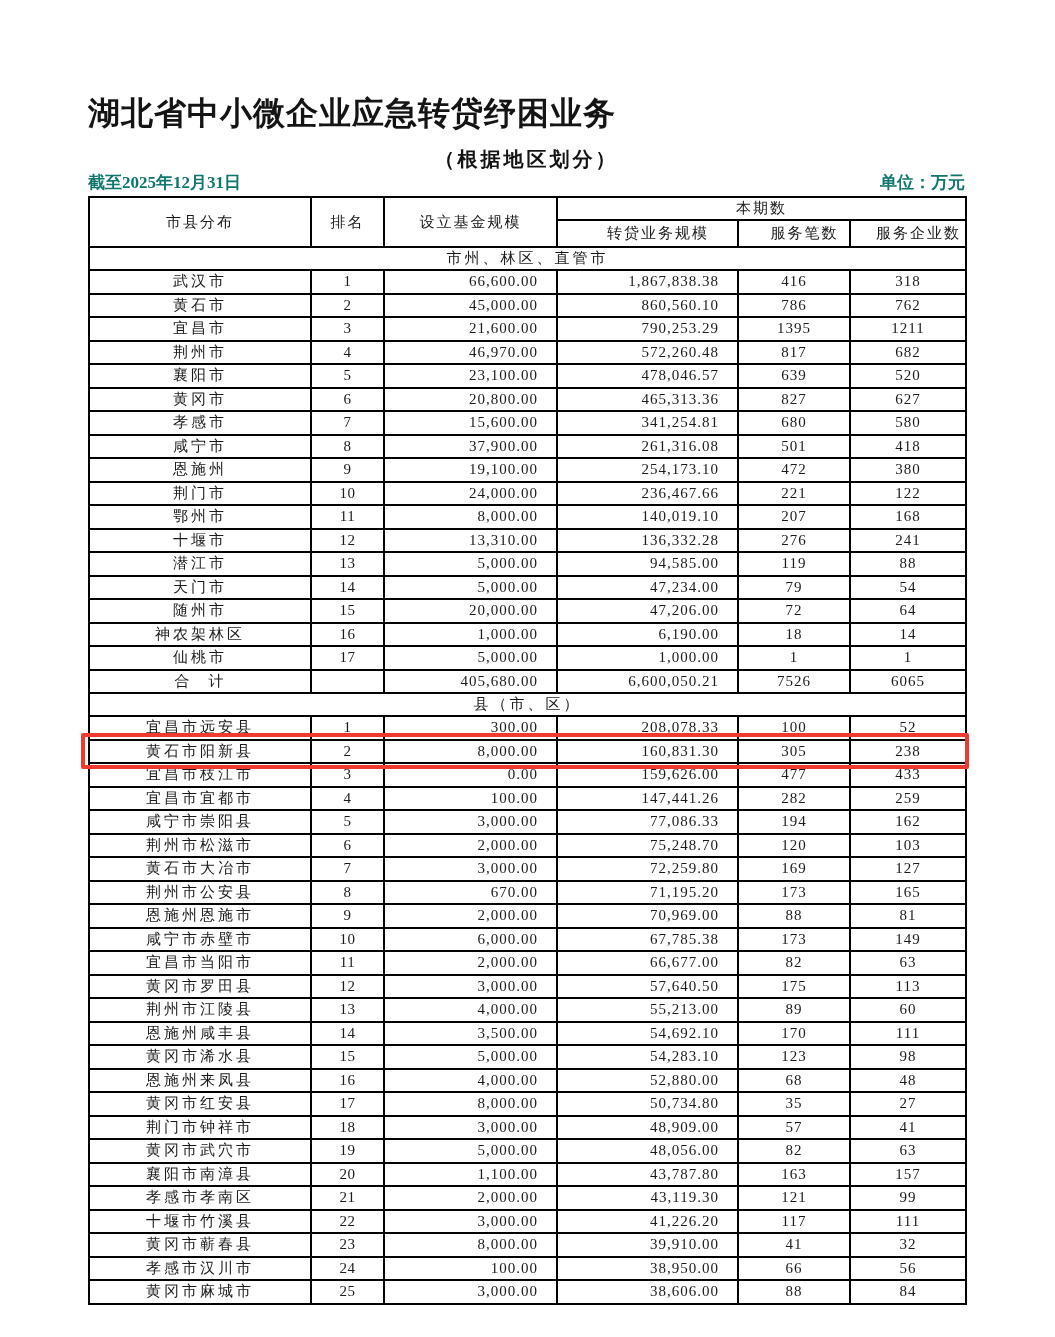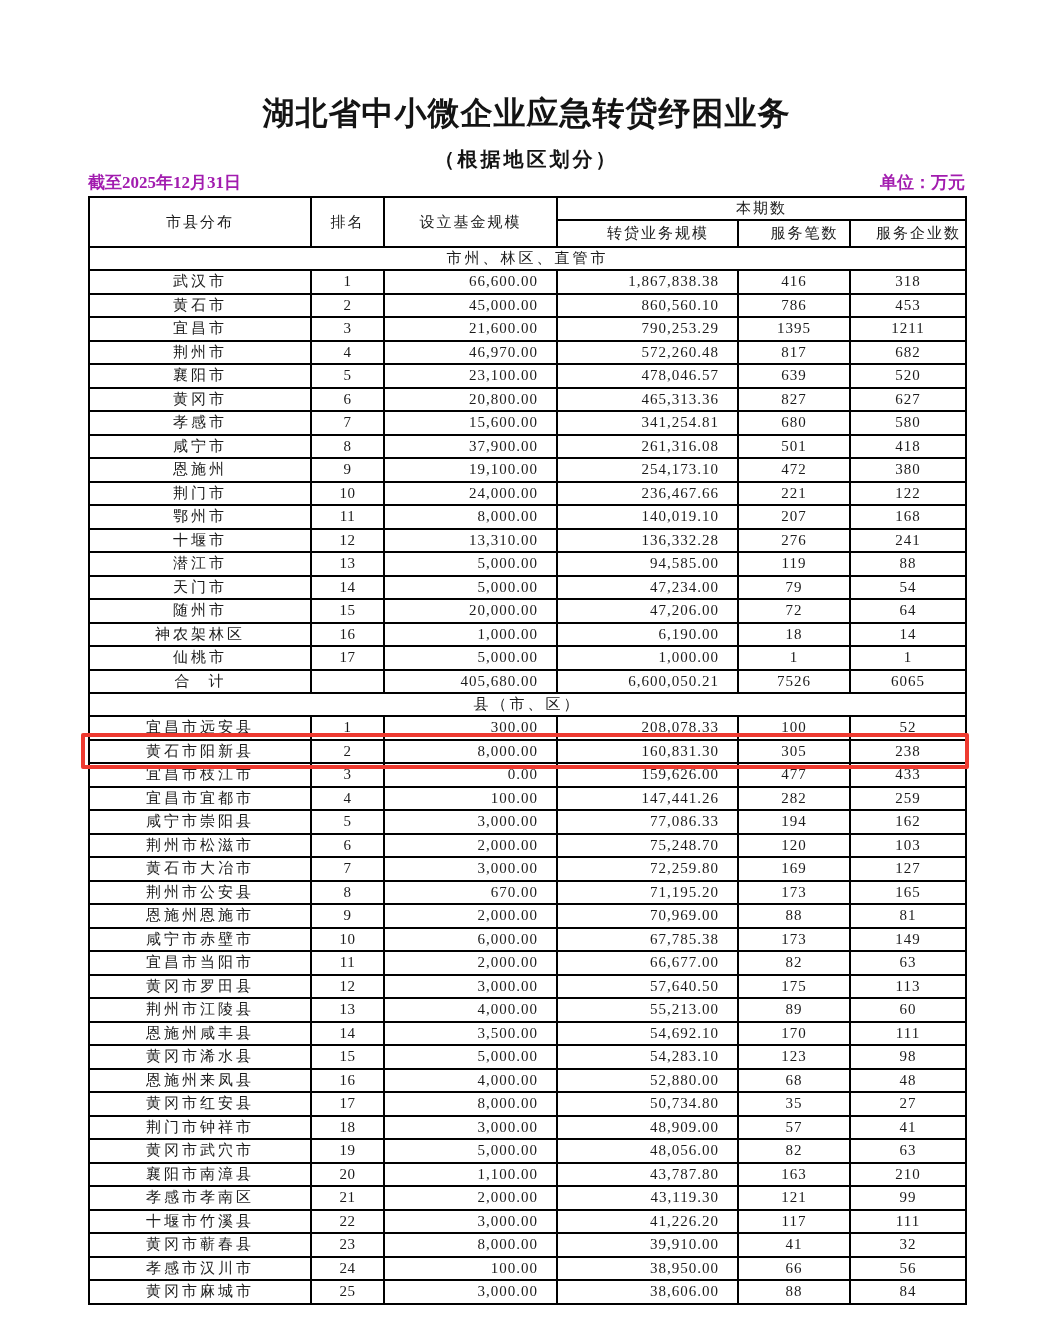--- a/index.html
+++ b/index.html
@@ -15,21 +15,21 @@
     font-family: "Liberation Serif", "DejaVu Serif", serif;
     color: #1b1b1b;
   }
   .page {
     box-sizing: border-box;
     width: 1055px;
     padding: 94px 90px 0 88px;
   }
   .title {
     margin: 0;
-    text-align: center;
+    text-align: left;
     font-size: 32px;
     font-weight: bold;
     line-height: 38px;
     letter-spacing: 1px;
     color: #141414;
   }
   .title.second {
     margin-top: 8px;
     letter-spacing: 3px;
   }
@@ -42,21 +42,21 @@
     line-height: 23px;
     color: #141414;
   }
   .meta-row {
     display: flex;
     justify-content: space-between;
     align-items: flex-end;
     font-size: 17px;
     font-weight: bold;
     line-height: 24px;
-    color: #a21caf;
+    color: #0f766e;
   }
   .table-wrap {
     position: relative;
     margin-top: 1px;
   }
   table {
     width: 100%;
     border-collapse: collapse;
     table-layout: fixed;
   }
@@ -143,21 +143,21 @@
             <td class="num">1,867,838.38</td>
             <td class="count">416</td>
             <td class="count">318</td>
           </tr>
           <tr>
             <td class="region">黄石市</td>
             <td class="rank">2</td>
             <td class="num">45,000.00</td>
             <td class="num">860,560.10</td>
             <td class="count">786</td>
-            <td class="count">453</td>
+            <td class="count">762</td>
           </tr>
           <tr>
             <td class="region">宜昌市</td>
             <td class="rank">3</td>
             <td class="num">21,600.00</td>
             <td class="num">790,253.29</td>
             <td class="count">1395</td>
             <td class="count">1211</td>
           </tr>
           <tr>
@@ -434,21 +434,21 @@
             <td class="num">48,056.00</td>
             <td class="count">82</td>
             <td class="count">63</td>
           </tr>
           <tr>
             <td class="region">襄阳市南漳县</td>
             <td class="rank">20</td>
             <td class="num">1,100.00</td>
             <td class="num">43,787.80</td>
             <td class="count">163</td>
-            <td class="count">210</td>
+            <td class="count">157</td>
           </tr>
           <tr>
             <td class="region">孝感市孝南区</td>
             <td class="rank">21</td>
             <td class="num">2,000.00</td>
             <td class="num">43,119.30</td>
             <td class="count">121</td>
             <td class="count">99</td>
           </tr>
           <tr>

